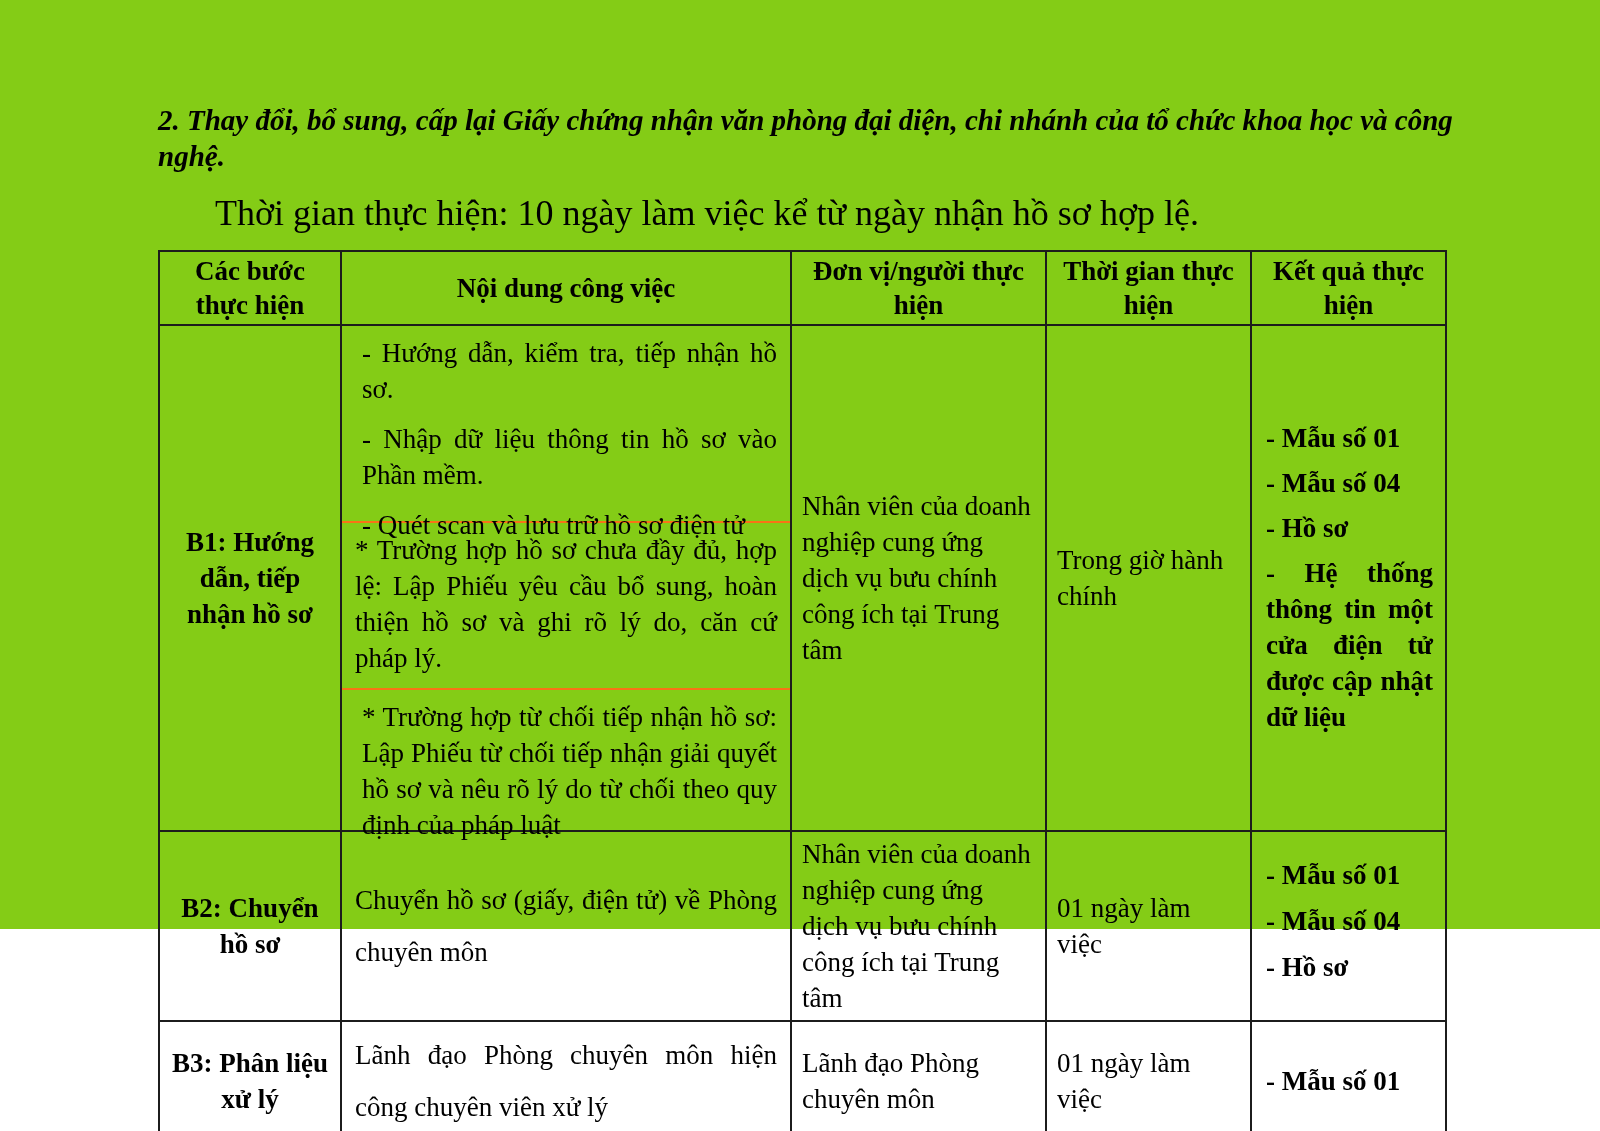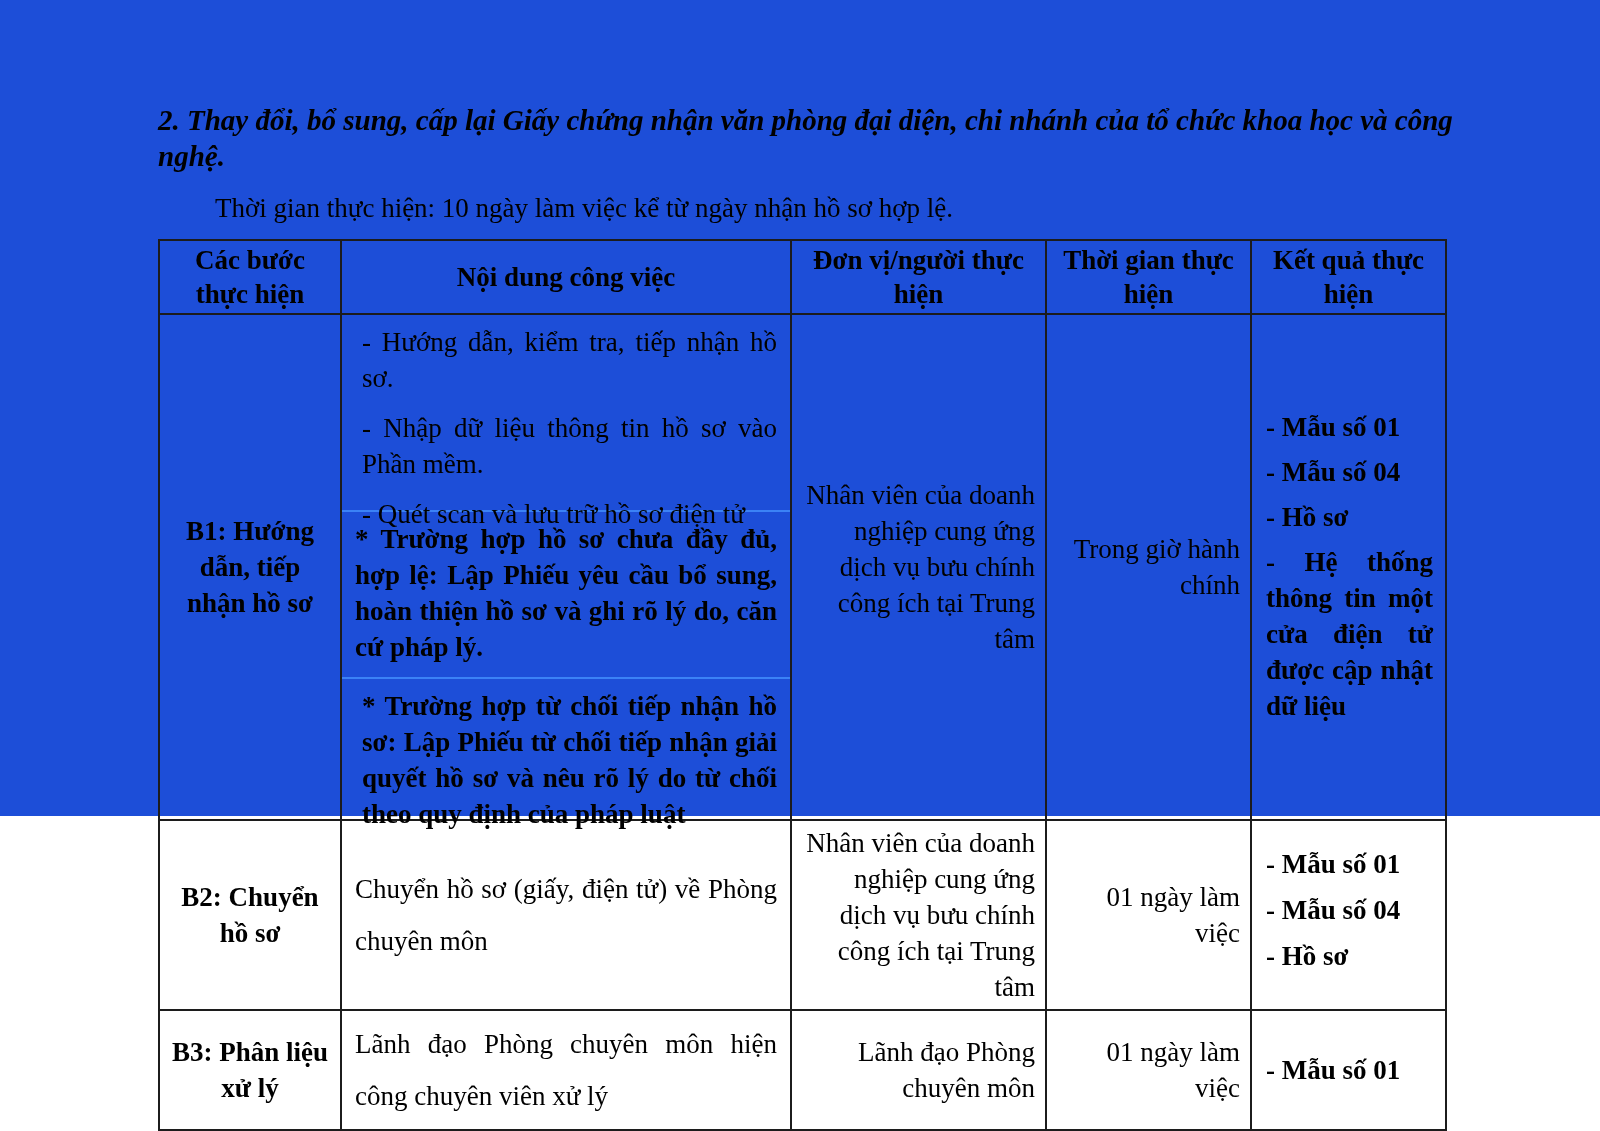--- a/index.html
+++ b/index.html
@@ -6,34 +6,34 @@
   html, body { background: #ffffff; }
   body {
     width: 1600px;
     height: 1131px;
     font-family: "Liberation Serif", "DejaVu Serif", serif;
     color: #000;
     overflow: hidden;
   }
   .page {
     width: 1600px;
-    height: 816px;
+    height: 929px;
     padding: 102px 140px 0 158px;
-    background: #1d4ed8;
+    background: #84cc16;
   }
   .doc-title {
     font-size: 29px;
     line-height: 1.25;
     font-weight: bold;
     font-style: italic;
     color: #000;
   }
   .doc-subtitle {
     margin: 17px 0 0 57px;
-    font-size: 27px;
+    font-size: 36px;
     line-height: 1.2;
     color: #000;
   }
   table.proc {
     margin-top: 15px;
     border-collapse: collapse;
     table-layout: fixed;
     width: 1287px;
   }
   table.proc th, table.proc td {
@@ -55,37 +55,37 @@
     padding: 4px 8px;
   }
   td.content-cell {
     padding: 0;
     vertical-align: top;
   }
   .part {
     padding: 9px 13px 0 13px;
     width: 100%;
   }
-  .part + .part { border-top: 2px solid #3b82f6; font-weight: bold; }
+  .part + .part { border-top: 2px solid #f97316; }
   .part-0 { height: 195px; padding-left: 20px; }
   .part-1 { height: 167px; }
   .part-2 { height: 142px; padding-left: 20px; }
   .part p {
     line-height: 36px;
     margin-bottom: 14px;
     text-align: justify;
   }
   td.content-simple {
     padding: 7px 13px;
     line-height: 52px;
     text-align: justify;
     vertical-align: middle;
   }
   td.unit-cell, td.time-cell {
-    text-align: right;
+    text-align: left;
     line-height: 36px;
     padding: 4px 10px;
   }
   td.result-cell {
     padding: 8px 6px 8px 14px;
     vertical-align: middle;
     font-weight: bold;
   }
   td.result-cell p {
     line-height: 36px;

